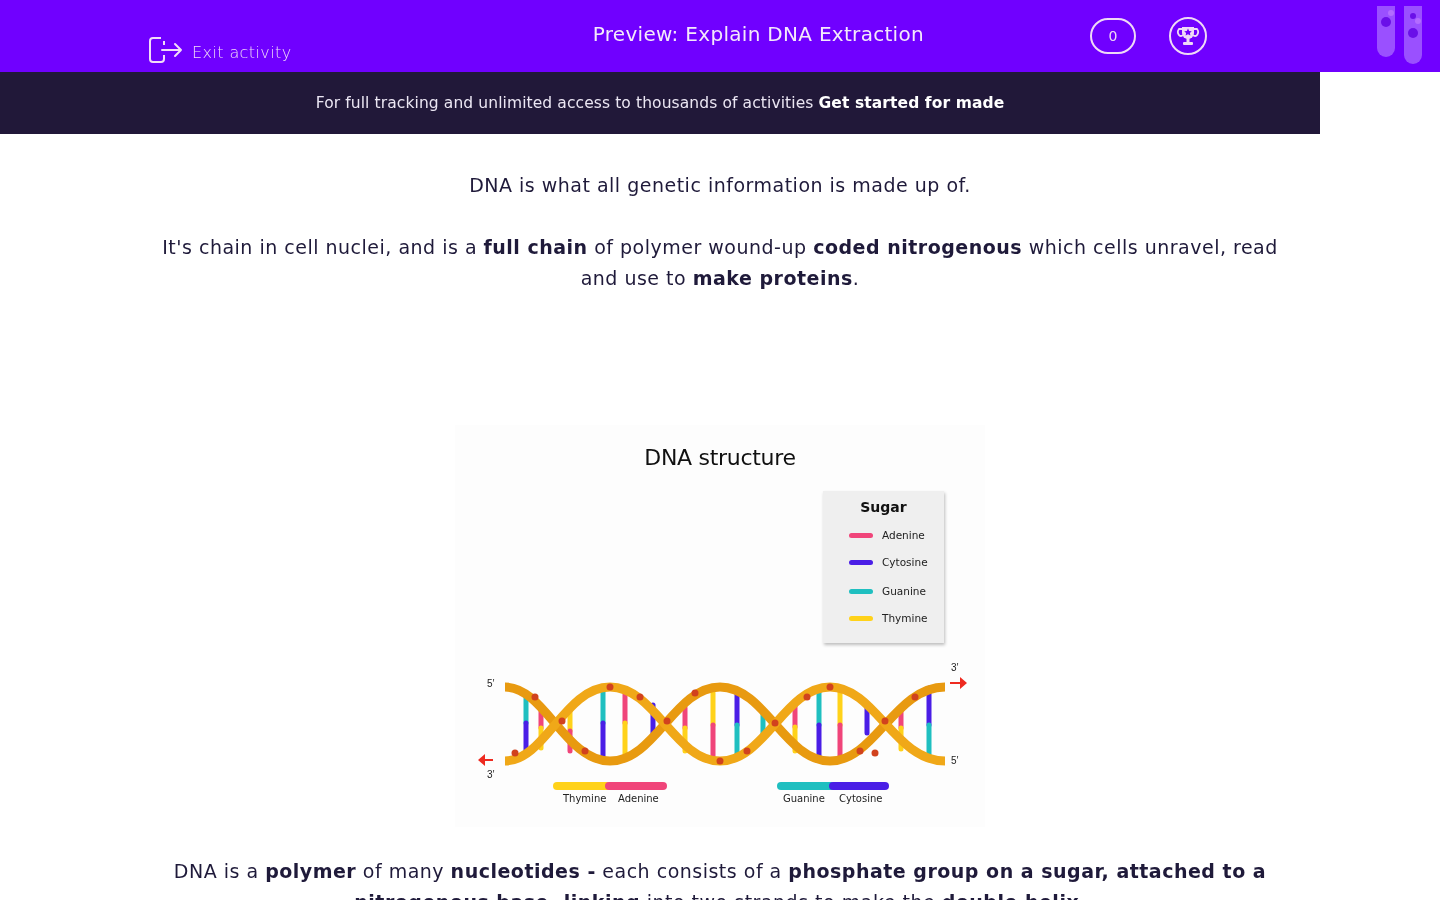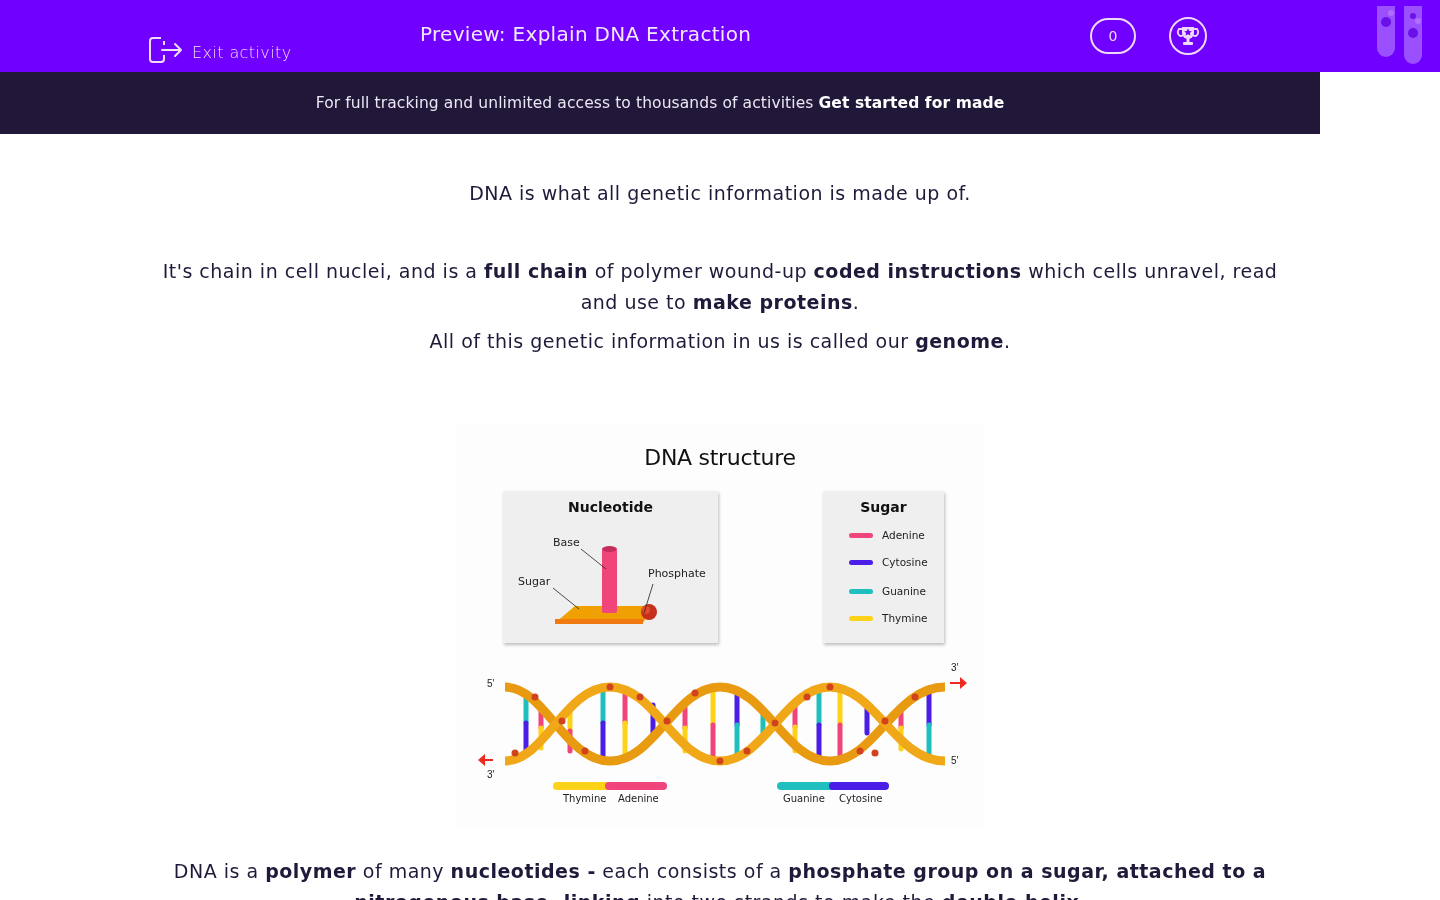--- a/index.html
+++ b/index.html
@@ -3,30 +3,30 @@
 <meta charset="utf-8">
 <style>
   * { box-sizing: border-box; margin: 0; padding: 0; }
   html, body { width: 1440px; height: 900px; overflow: hidden; background: #ffffff; }
   body { font-family: "DejaVu Sans", "Liberation Sans", sans-serif; color: #1f1a3a; }
 
   .topbar { position: absolute; left: 0; top: 0; width: 1440px; height: 72px; background: #7000ff; }
   .exit-btn { position: absolute; left: 149px; top: 36px; height: 32px; display: flex; align-items: center; cursor: pointer; }
   .exit-btn svg { width: 34px; height: 30px; }
   .exit-label { margin-left: 9px; color: #f1dcf7; font-size: 16px; letter-spacing: 0.4px; font-weight: 300; }
-  .page-title { position: absolute; left: 420px; width: 504px; top: 22px; text-align: left; color: #f4e9fb; font-size: 20px; letter-spacing: 0.3px; }
+  .page-title { position: absolute; left: 420px; width: 504px; top: 22px; text-align: right; color: #f4e9fb; font-size: 20px; letter-spacing: 0.3px; }
   .score-pill { position: absolute; left: 1090px; top: 18px; width: 46px; height: 36px; border: 2px solid #efd9f6; border-radius: 18px; color: #efd9f6; font-size: 14px; display: flex; align-items: center; justify-content: center; cursor: pointer; }
   .trophy-btn { position: absolute; left: 1169px; top: 17px; width: 38px; height: 38px; border: 2px solid #efd9f6; border-radius: 50%; display: flex; align-items: center; justify-content: center; cursor: pointer; }
   .tubes { position: absolute; left: 1374px; top: 4px; width: 60px; height: 60px; }
 
   .banner { position: absolute; left: 0; top: 72px; width: 1320px; height: 62px; background: #211839; display: flex; align-items: center; justify-content: center; color: #ebe6f3; font-size: 15.5px; letter-spacing: 0.1px; }
   .banner .cta { font-weight: bold; color: #ffffff; margin-left: 5px; cursor: pointer; }
 
   .content { position: absolute; left: 150px; top: 170px; width: 1140px; text-align: center; font-size: 19px; line-height: 31px; letter-spacing: 0.5px; color: #1f1a3a; }
-  .content p { margin: 8px; }
+  .content p { margin: 0; }
   .content b { font-weight: bold; }
   .gap { height: 31px; }
 
   .figure { position: absolute; left: 455px; top: 425px; width: 530px; height: 402px; background: #fdfdfd; }
   .fig-title { position: absolute; left: 0; width: 530px; top: 20px; text-align: center; font-size: 22px; font-weight: normal; color: #111; letter-spacing: -0.3px; }
   .panel { position: absolute; background: #efefef; box-shadow: 1px 2px 3px rgba(0,0,0,0.25); }
   .panel-title { position: absolute; left: 0; right: 0; top: 8px; text-align: center; font-size: 14px; font-weight: bold; color: #111; }
   .nuc-panel { left: 48px; top: 66px; width: 215px; height: 152px; }
   .bases-panel { left: 368px; top: 66px; width: 121px; height: 152px; }
   .lbl { position: absolute; font-size: 11px; color: #222; }
@@ -80,47 +80,27 @@
 
 <div class="banner">
   <span>For full tracking and unlimited access to thousands of activities</span>
   <span class="cta">Get started for made</span>
 </div>
 
 <div class="content">
   <p>DNA is what all genetic information is made up of.</p>
   <div class="gap"></div>
   <p>
-    <span>It's chain in cell nuclei, and is a </span><b>full chain</b><span> of polymer wound-up </span><b>coded instructions</b><span> which cells unravel, read and use to </span><b>make proteins</b><span>.</span>
-  </p>
-  <p>
-    <span>All of this genetic information in us is called our </span><b>genome</b><span>.</span>
+    <span>It's chain in cell nuclei, and is a </span><b>full chain</b><span> of polymer wound-up </span><b>coded nitrogenous</b><span> which cells unravel, read and use to </span><b>make proteins</b><span>.</span>
   </p>
 </div>
 
 <div class="figure">
   <div class="fig-title">DNA structure</div>
 
-  <div class="panel nuc-panel">
-    <div class="panel-title">Nucleotide</div>
-    <svg style="position:absolute;left:0;top:0" width="215" height="152" viewBox="0 0 215 152">
-      <polygon points="52,132 72,115 150,115 140,132" fill="#f0a000"></polygon>
-      <rect x="52" y="128" width="88" height="5" fill="#f07a10"></rect>
-      <rect x="99" y="58" width="15" height="64" rx="2" fill="#f0457a"></rect>
-      <ellipse cx="106.5" cy="58" rx="7.5" ry="3" fill="#c52d5c"></ellipse>
-      <circle cx="146" cy="121" r="8" fill="#c4301c"></circle>
-      <circle cx="143" cy="119" r="4" fill="#e24a2c"></circle>
-      <line x1="78" y1="58" x2="103" y2="78" stroke="#222" stroke-width="0.8"></line>
-      <line x1="50" y1="97" x2="76" y2="118" stroke="#222" stroke-width="0.8"></line>
-      <line x1="150" y1="93" x2="141" y2="122" stroke="#222" stroke-width="0.8"></line>
-    </svg>
-    <span class="lbl" style="left:50px;top:45px">Base</span>
-    <span class="lbl" style="left:15px;top:84px">Sugar</span>
-    <span class="lbl" style="left:145px;top:76px">Phosphate</span>
-  </div>
 
   <div class="panel bases-panel">
     <div class="panel-title">Sugar</div>
     <div class="base-row" style="top:38px">
       <span class="base-swatch" style="background:#f0457a"></span>
       <span class="base-name">Adenine</span>
     </div>
     <div class="base-row" style="top:65px">
       <span class="base-swatch" style="background:#4a1ee6"></span>
       <span class="base-name">Cytosine</span>

